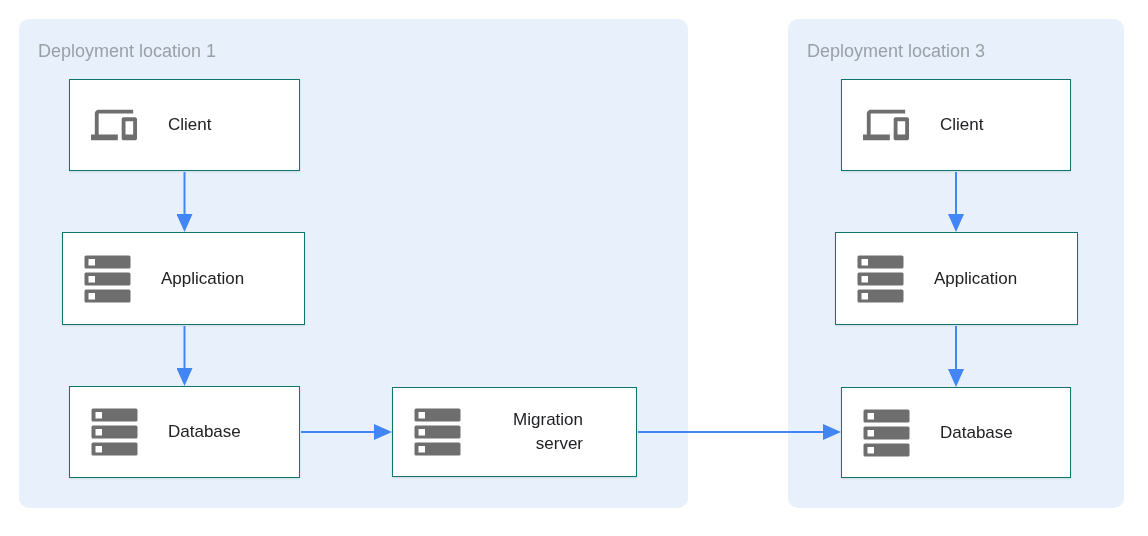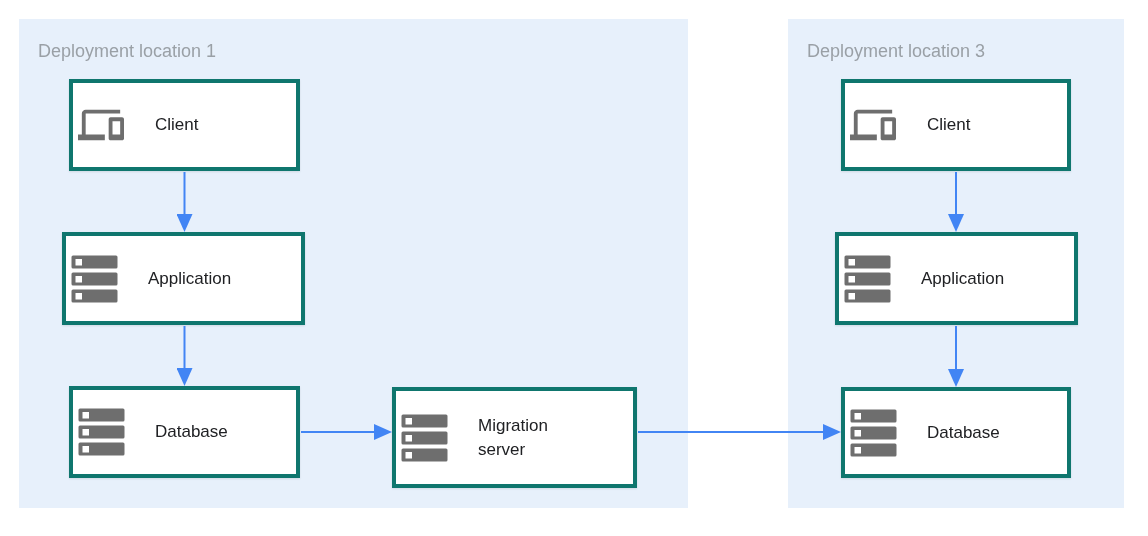--- a/index.html
+++ b/index.html
@@ -13,59 +13,62 @@
     width: 1148px;
     height: 536px;
     background: #ffffff;
     overflow: hidden;
   }
   .region {
     position: absolute;
     top: 19px;
     height: 489px;
     background: #E7F0FB;
+    border-radius: 10px;
   }
   .region-1 { left: 19px;  width: 669px; }
   .region-2 { left: 788px; width: 336px; }
   .region-title {
     position: absolute;
     left: 19px;
     top: 21px;
     font-size: 18px;
     line-height: 22px;
     color: #9AA0A6;
     white-space: nowrap;
   }
   .node {
     position: absolute;
     box-sizing: border-box;
     background: #ffffff;
-    border: 4px solid #0f766e;
+    border: 1px solid #0f766e;
     box-shadow: 0 1px 2px rgba(0,0,0,0.10);
     display: flex;
     align-items: center;
+    padding-left: 16px;
+    text-align: right;
   }
   .icon {
     width: 56px;
     display: flex;
     align-items: center;
     justify-content: center;
     flex: 0 0 56px;
   }
   .node-label {
     margin-left: 26px;
     font-size: 17px;
     line-height: 24px;
     color: #202124;
   }
   
   .n-client-1      { left: 69px;  top: 79px;  width: 231px; height: 92px; }
   .n-application-1 { left: 62px;  top: 232px; width: 243px; height: 93px; }
   .n-database-1    { left: 69px;  top: 386px; width: 231px; height: 92px; }
-  .n-migration     { left: 392px; top: 387px; width: 245px; height: 101px; }
+  .n-migration     { left: 392px; top: 387px; width: 245px; height: 90px; }
   .n-client-2      { left: 841px; top: 79px;  width: 230px; height: 92px; }
   .n-application-2 { left: 835px; top: 232px; width: 243px; height: 93px; }
   .n-database-2    { left: 841px; top: 387px; width: 230px; height: 91px; }
   .n-migration .node-label { width: 92px; }
   .edges {
     position: absolute;
     left: 0;
     top: 0;
     pointer-events: none;
   }

